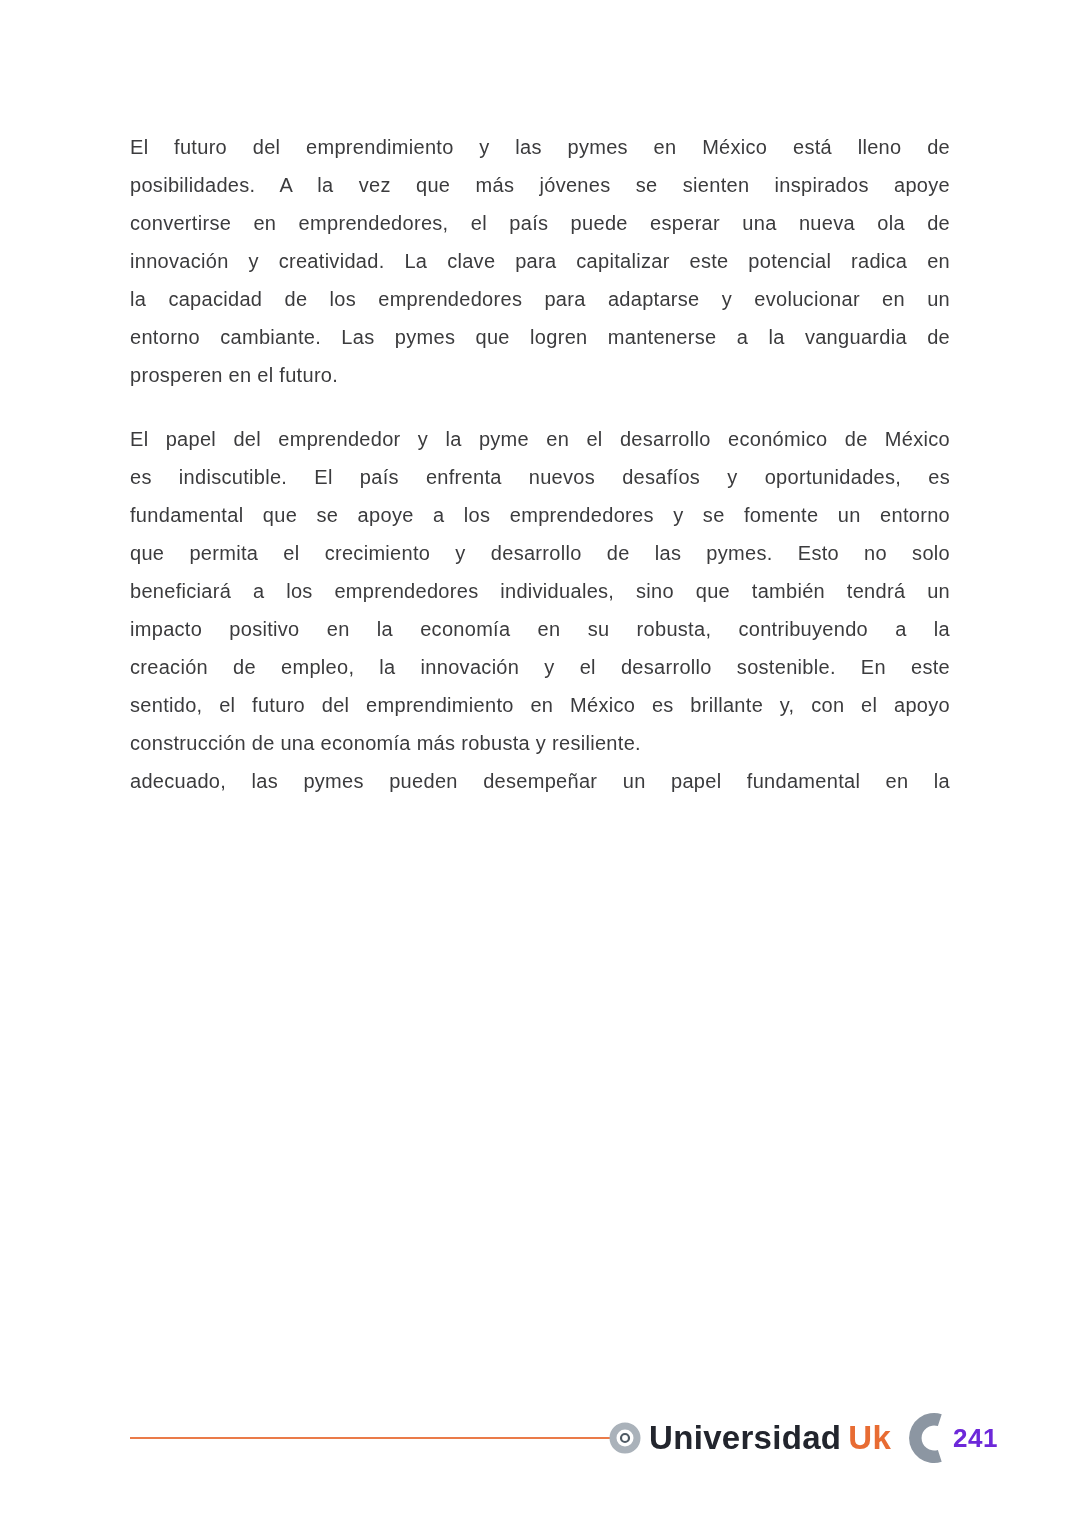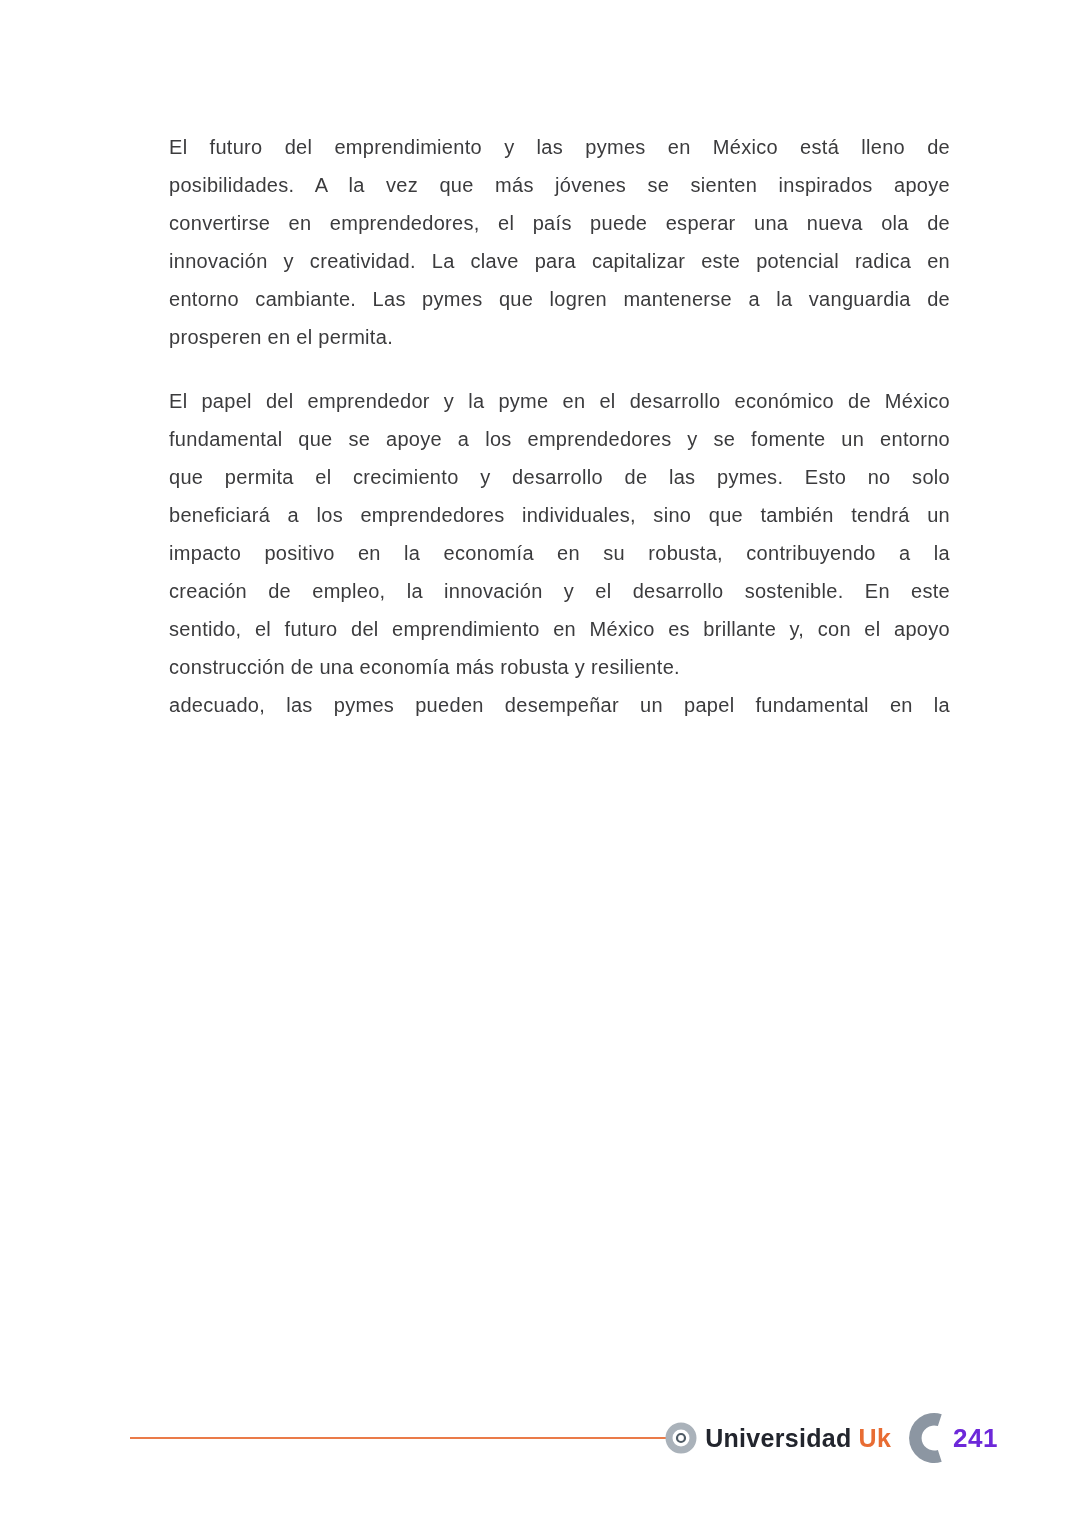--- a/index.html
+++ b/index.html
@@ -26,21 +26,20 @@
   .para { margin: 0 0 26px 0; }
   .line {
     font-size: 20px;
     line-height: 38px;
     height: 38px;
     color: #3b3b3d;
     letter-spacing: 0.3px;
     text-align: justify;
     text-align-last: justify;
     white-space: normal;
-    margin-left: 39px;
   }
   .line.last { text-align-last: auto; }
 
   .footer {
     position: absolute;
     left: 130px;
     top: 1410px;
     width: 868px;
     height: 56px;
     display: flex;
@@ -55,21 +54,21 @@
     flex: 0 0 auto;
     width: 32px;
     height: 32px;
     margin-left: -1px;
     display: block;
   }
   .brand {
     flex: 0 0 auto;
     margin-left: 8px;
     white-space: nowrap;
-    font-size: 25px;
+    font-size: 33px;
     font-weight: 700;
     letter-spacing: 0.3px;
     color: #22252d;
   }
   .brand-suffix {
     color: #e86c33;
     margin-left: 7px;
   }
   .crescent {
     flex: 0 0 auto;
@@ -92,26 +91,28 @@
 
 <div class="page">
 
   <main class="content">
 
     <div class="para">
       <div class="line">El futuro del emprendimiento y las pymes en México está lleno de</div>
       <div class="line">posibilidades. A la vez que más jóvenes se sienten inspirados apoye</div>
       <div class="line">convertirse en emprendedores, el país puede esperar una nueva ola de</div>
       <div class="line">innovación y creatividad. La clave para capitalizar este potencial radica en</div>
+      <div class="line">la capacidad de los emprendedores para adaptarse y evolucionar en un</div>
       <div class="line">entorno cambiante. Las pymes que logren mantenerse a la vanguardia de</div>
-      <div class="line last">prosperen en el permita.</div>
+      <div class="line last">prosperen en el futuro.</div>
     </div>
 
     <div class="para">
       <div class="line">El papel del emprendedor y la pyme en el desarrollo económico de México</div>
+      <div class="line">es indiscutible. El país enfrenta nuevos desafíos y oportunidades, es</div>
       <div class="line">fundamental que se apoye a los emprendedores y se fomente un entorno</div>
       <div class="line">que permita el crecimiento y desarrollo de las pymes. Esto no solo</div>
       <div class="line">beneficiará a los emprendedores individuales, sino que también tendrá un</div>
       <div class="line">impacto positivo en la economía en su robusta, contribuyendo a la</div>
       <div class="line">creación de empleo, la innovación y el desarrollo sostenible. En este</div>
       <div class="line">sentido, el futuro del emprendimiento en México es brillante y, con el apoyo</div>
       <div class="line last">construcción de una economía más robusta y resiliente.</div>
       <div class="line">adecuado, las pymes pueden desempeñar un papel fundamental en la</div>
     </div>
 

